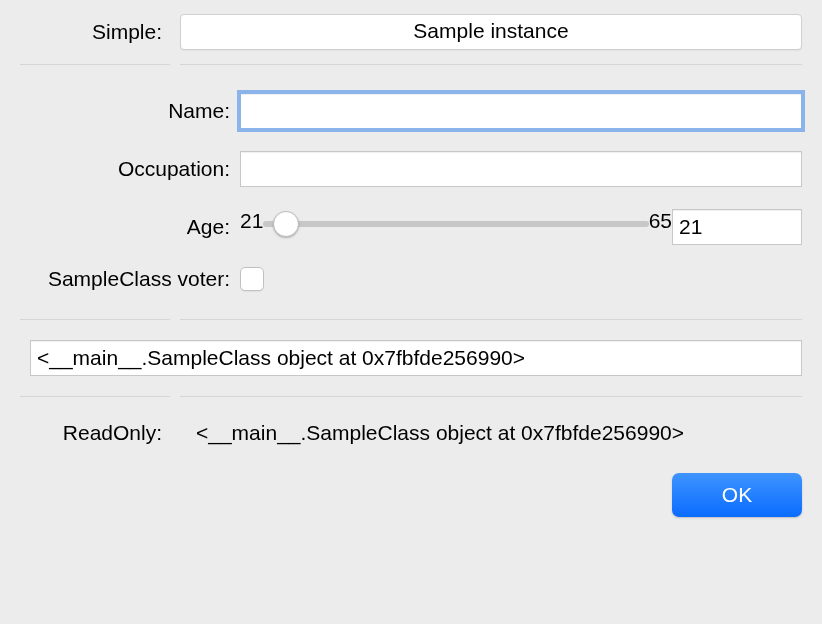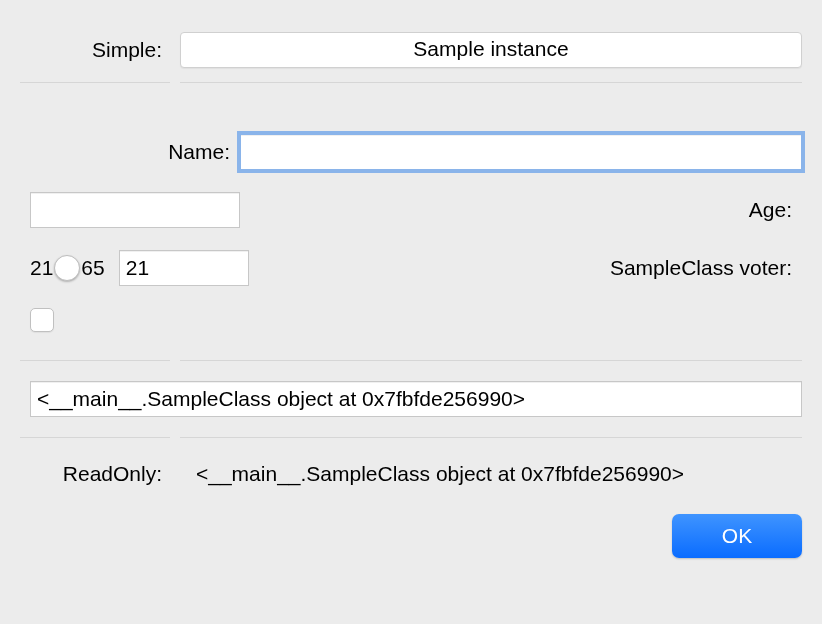--- a/index.html
+++ b/index.html
@@ -118,48 +118,49 @@
     grid-template-columns: 210px 1fr;
     row-gap: 22px;
     align-items: center;
   }
 </style>
 </head>
 <body>
 
 <div class="container">
 
-  <div class="section" style="padding-top:14px; padding-bottom:14px;margin-top:18px;">
+  <div class="section" style="padding-top:14px; padding-bottom:14px;">
     <div class="left-col">Simple:</div>
     <div class="right-col" style="padding-left:10px;">
       <div class="btn-simple">Sample instance</div>
     </div>
   </div>
 
   <div class="divider-row">
     <div class="divider-left"></div>
       <div class="divider-gap"></div>
       <div class="divider-right"></div>
   </div>
 
   <div class="section" style="padding-top:28px; padding-bottom:28px;">
-    <div class="right-col" style="padding-left:10px;margin-top:23px;">
+    <div class="right-col" style="padding-left:10px;">
       <div class="custom-grid">
 
         <div class="sub-label">Name:</div>
         <div>
           <input class="text-field focused" style="width: 100%;" value="">
         </div>
 
+        <div class="sub-label">Occupation:</div>
         <div>
           <input class="text-field" style="width: 100%;" value="">
         </div>
 
         <div class="sub-label">Age:</div>
-        <div style="display:flex; align-items:center; gap:14px;">
+        <div style="display:flex; ">
           <span>21</span>
           <div style="flex:1; position:relative; padding:12px 0;">
             <div class="slider-track">
               <div class="slider-thumb" style="left:6%;"></div>
             </div>
           </div>
           <span>65</span>
           <input class="text-field" style="width: 130px;" value="21">
         </div>
 

